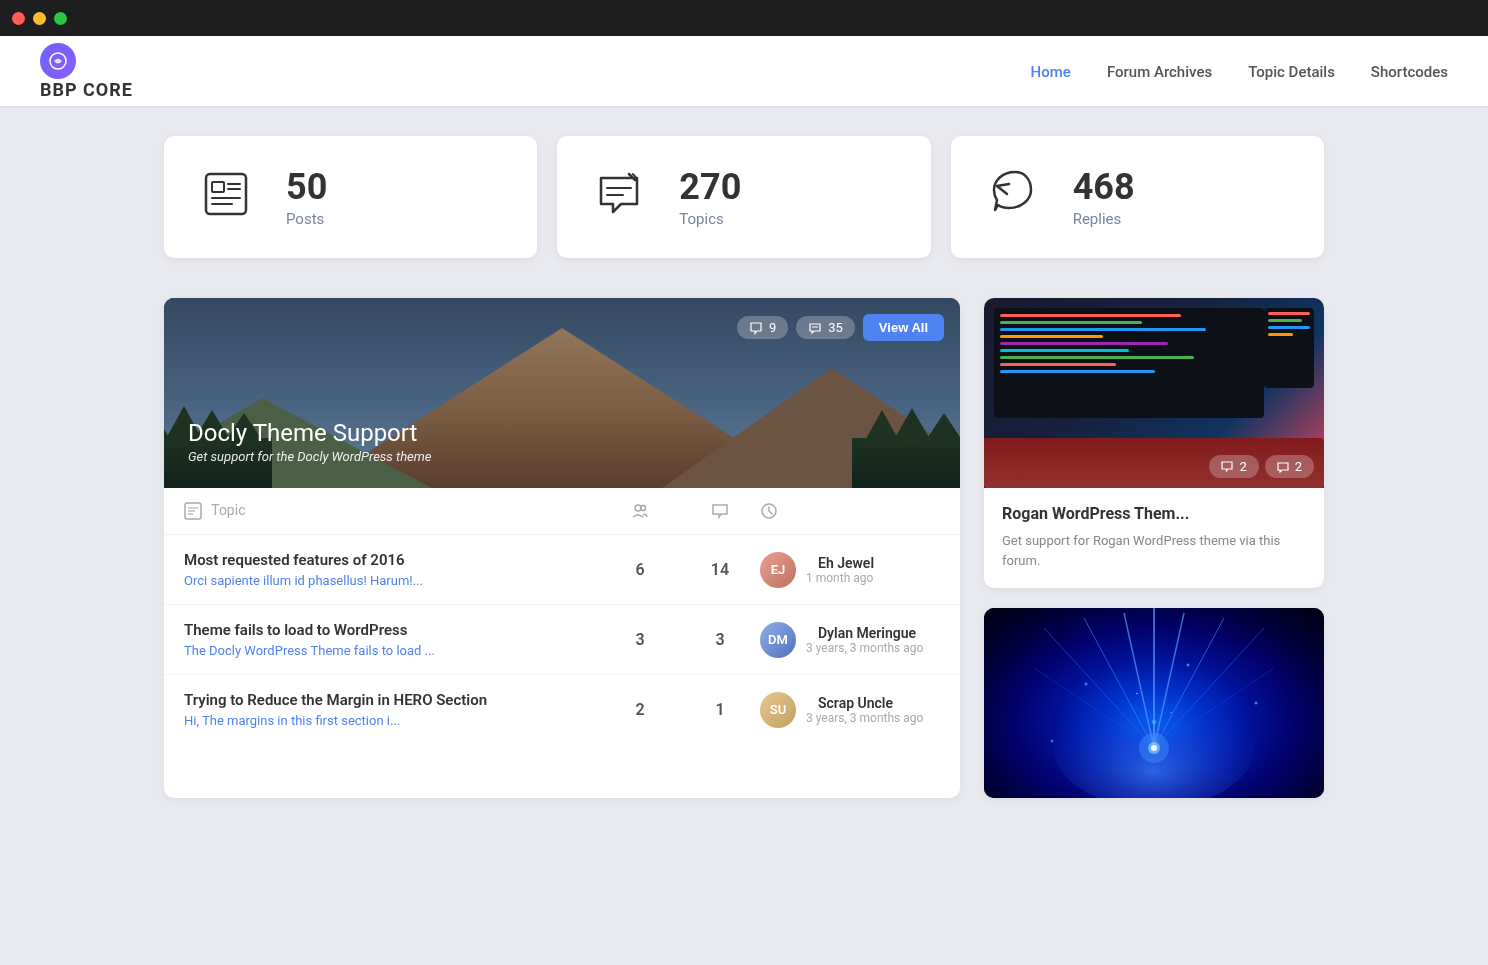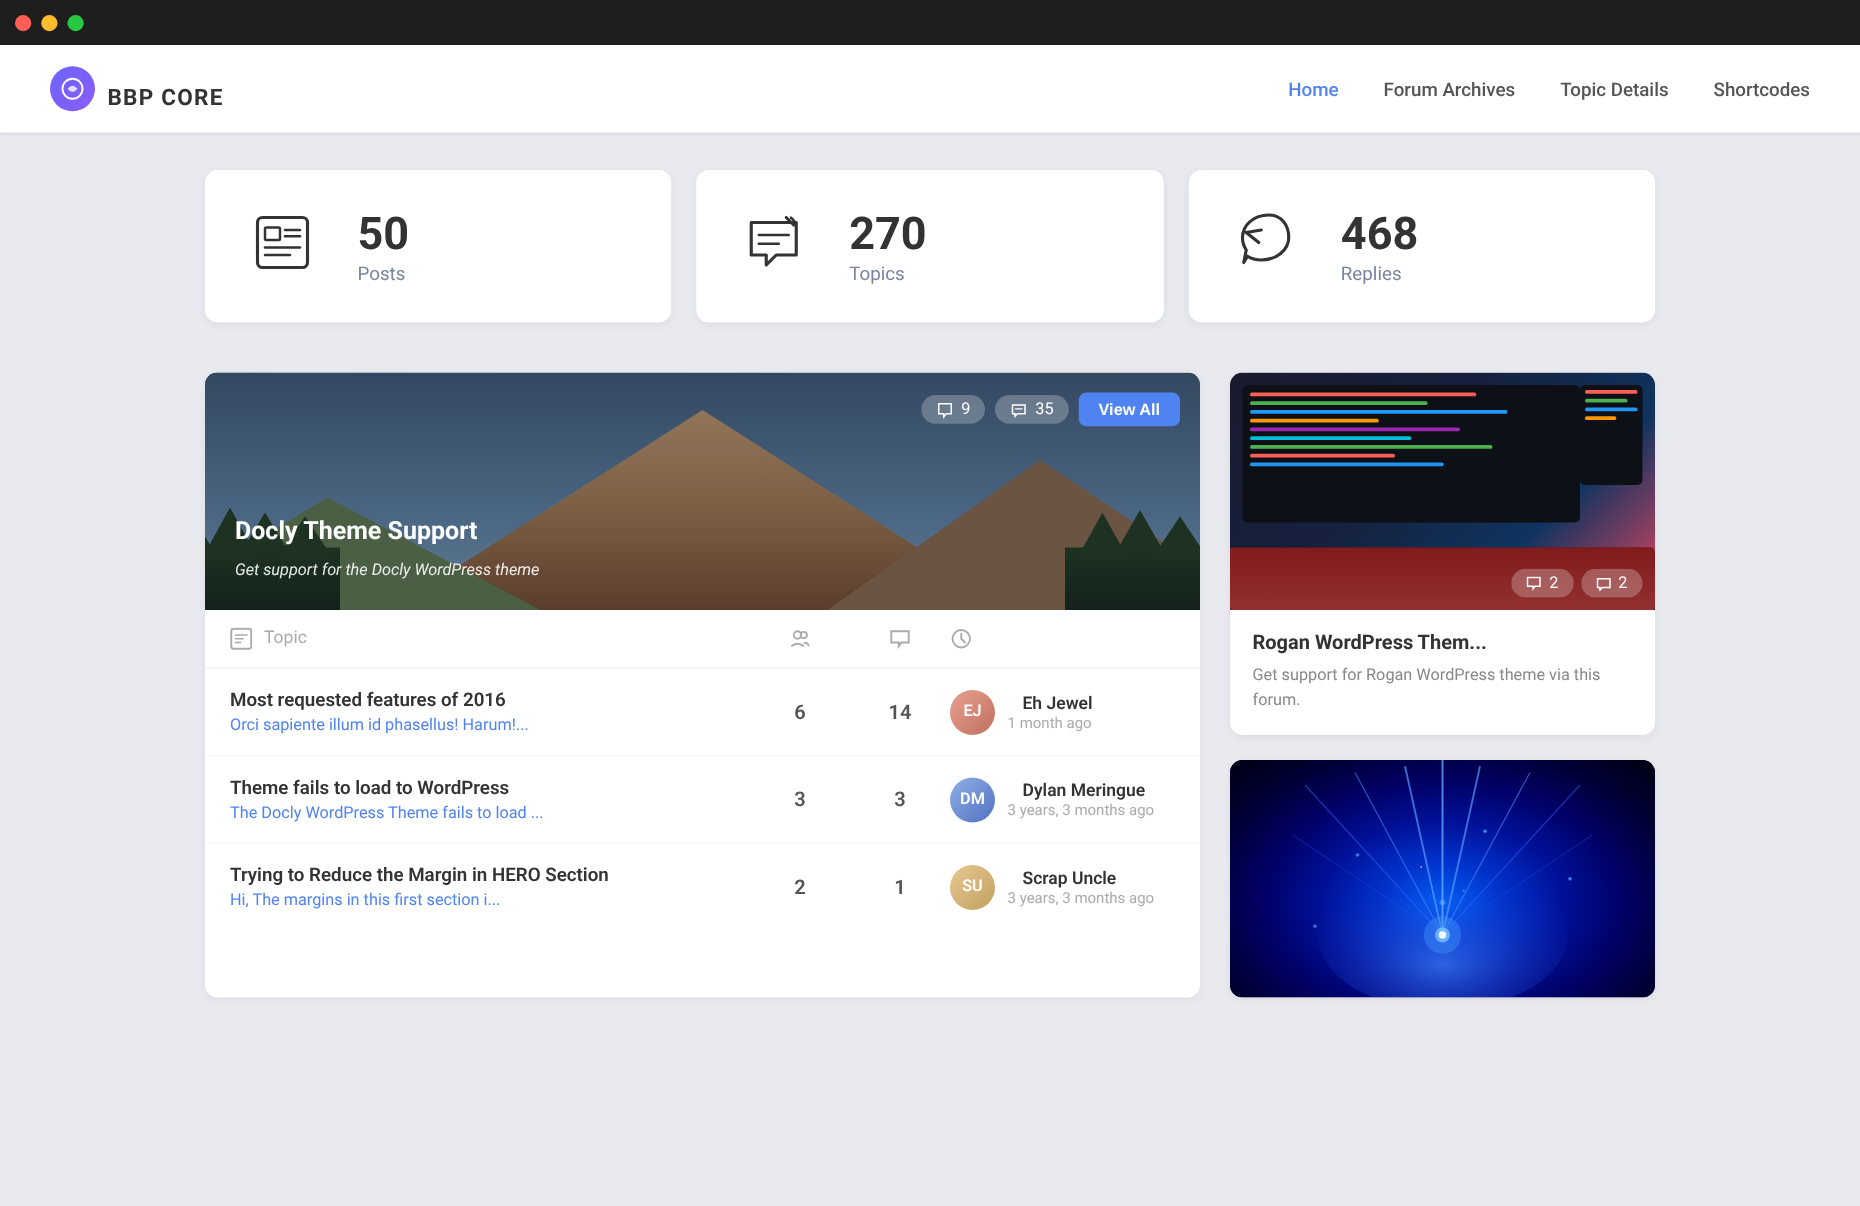--- a/index.html
+++ b/index.html
@@ -26,22 +26,23 @@
       background: #fff;
       height: 70px;
       display: flex;
       align-items: center;
       justify-content: space-between;
       padding: 0 40px;
       box-shadow: 0 1px 3px rgba(0,0,0,0.08);
     }
     .navbar-logo {
       display: flex;
-      align-items: flex-end;
-      gap: 10px;
+      align-items: flex-start;
+      gap: 0;
+      flex-direction: column;
     }
     .logo-icon {
       width: 36px; height: 36px; border-radius: 50%;
       background: linear-gradient(135deg, #6c63ff, #8b5cf6);
       display: flex; align-items: center; justify-content: center;
       color: white; font-size: 16px;
     }
     .logo-text {
       font-size: 18px; font-weight: 700; color: #333; letter-spacing: 1px;
     }
@@ -109,21 +110,21 @@
       position: absolute; inset: 0;
       background: linear-gradient(160deg, #3a5068 0%, #5a7590 25%, #8a9db0 40%, #b08060 60%, #c09080 75%, #7a5540 90%);
     }
     .forum-banner-content {
       position: absolute;
       bottom: 24px;
       left: 24px;
       color: white;
     }
     .forum-banner-title {
-      font-size: 20px; font-weight: 700; margin-bottom: 13px;
+      font-size: 24px; font-weight: 400; margin-bottom: 2px;
     }
     .forum-banner-desc {
       font-size: 13px; opacity: 0.9; font-style: italic;
     }
     .forum-banner-actions {
       position: absolute;
       top: 16px;
       right: 16px;
       display: flex;
       gap: 8px;

